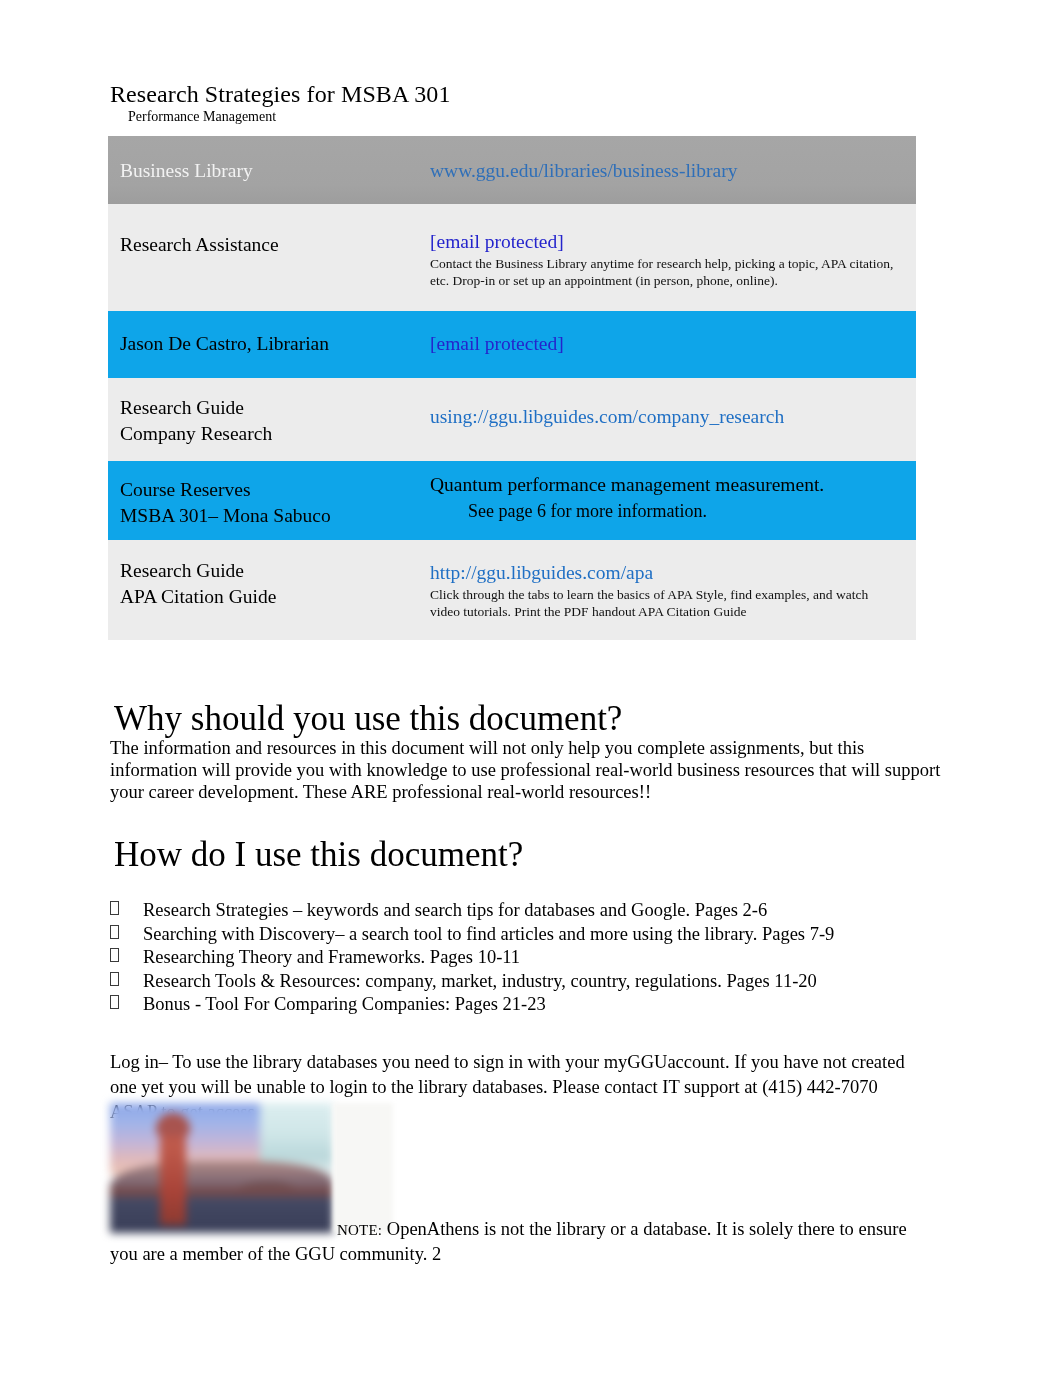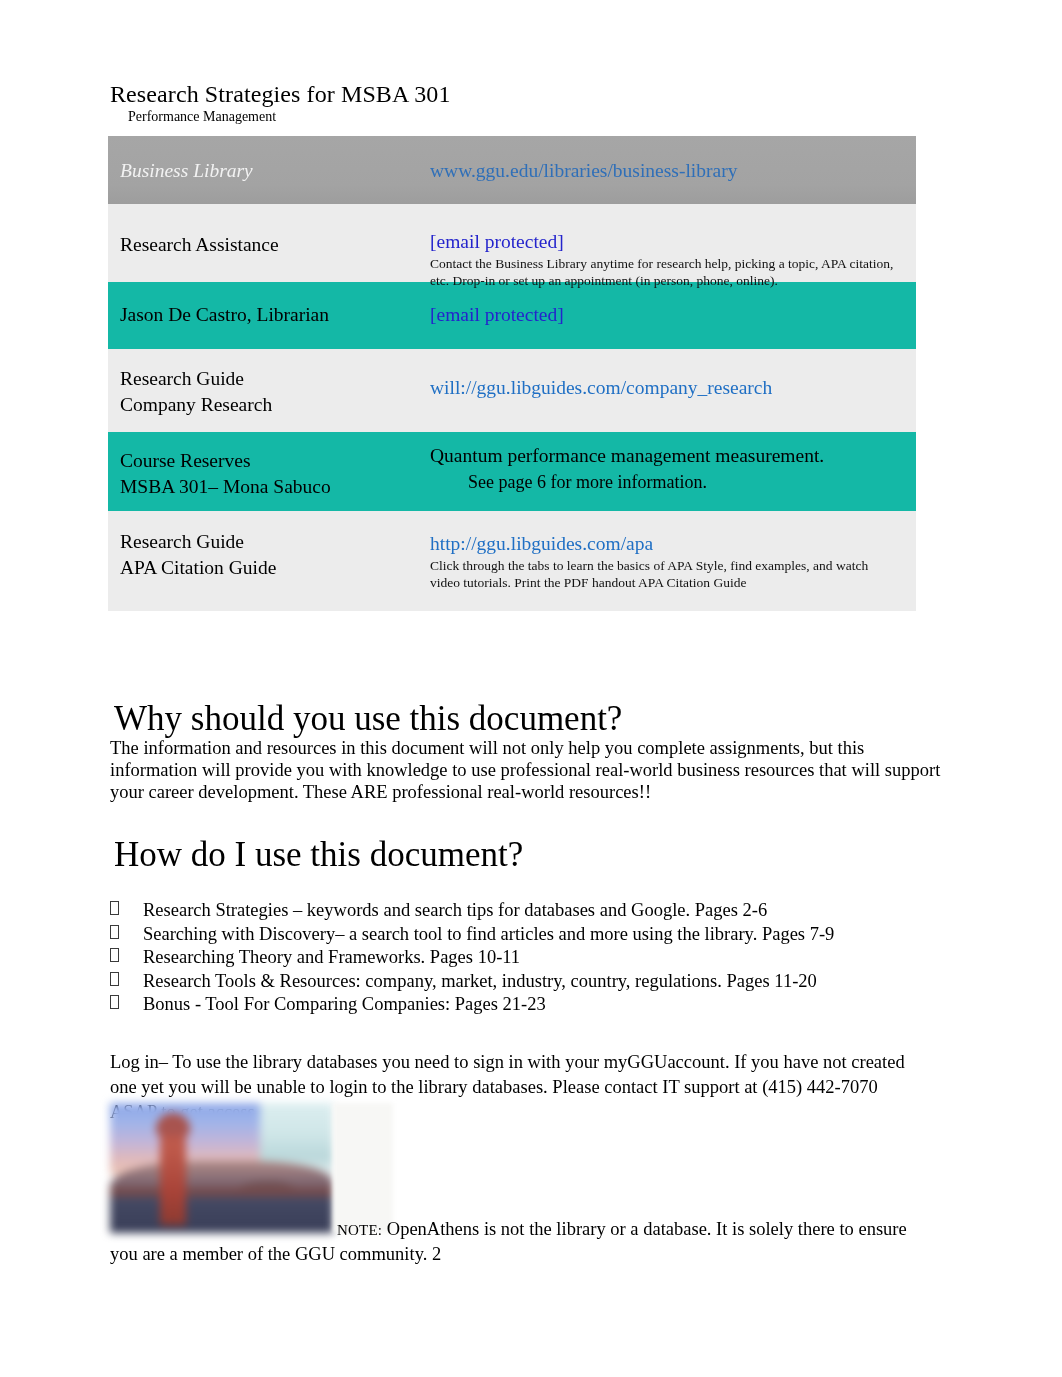--- a/index.html
+++ b/index.html
@@ -72,28 +72,28 @@
     padding: 0 10px 0 10px;
     font-size: 19.5px;
     line-height: 26px;
   }
 
   .row-header {
     background: linear-gradient(to bottom, #a6a6a6 0%, #a3a3a3 72%, #9d9d9d 100%);
     height: 68px;
     color: #ffffff;
   }
-  .row-header .cell-label { padding-top: 22px; color: #f2f2f2; font-style: italic; }
+  .row-header .cell-label { padding-top: 22px; color: #f2f2f2; }
   .row-header .cell-value { padding-top: 22px; }
   .row-header .link { color: #2f6fb8; }
 
   .row-shaded { background: #ececec; }
-  .row-plain  { background: #14b8a6; }
-
-  .row-assistance { height: 78px; }
+  .row-plain  { background: #0ea5e9; }
+
+  .row-assistance { height: 107px; }
   .row-assistance .cell-label { padding-top: 28px; }
   .row-assistance .cell-value { padding-top: 25px; }
 
   .row-librarian { height: 67px; }
   .row-librarian .cell-label { padding-top: 20px; }
   .row-librarian .cell-value { padding-top: 20px; }
 
   .row-guide-company { height: 83px; }
   .row-guide-company .cell-label { padding-top: 17px; }
   .row-guide-company .cell-value { padding-top: 26px; }
@@ -306,21 +306,21 @@
         <a class="link-email" href="#">[email protected]</a>
       </div>
     </div>
 
     <div class="res-row row-shaded row-guide-company">
       <div class="cell-label">
         <span class="label-line">Research Guide</span>
         <span class="label-line">Company Research</span>
       </div>
       <div class="cell-value">
-        <a class="link" href="#">will://ggu.libguides.com/company_research</a>
+        <a class="link" href="#">using://ggu.libguides.com/company_research</a>
       </div>
     </div>
 
     <div class="res-row row-plain row-reserves">
       <div class="cell-label">
         <span class="label-line">Course Reserves</span>
         <span class="label-line">MSBA 301– Mona Sabuco</span>
       </div>
       <div class="cell-value">
         <span class="value-main">Quantum performance management measurement.</span>

